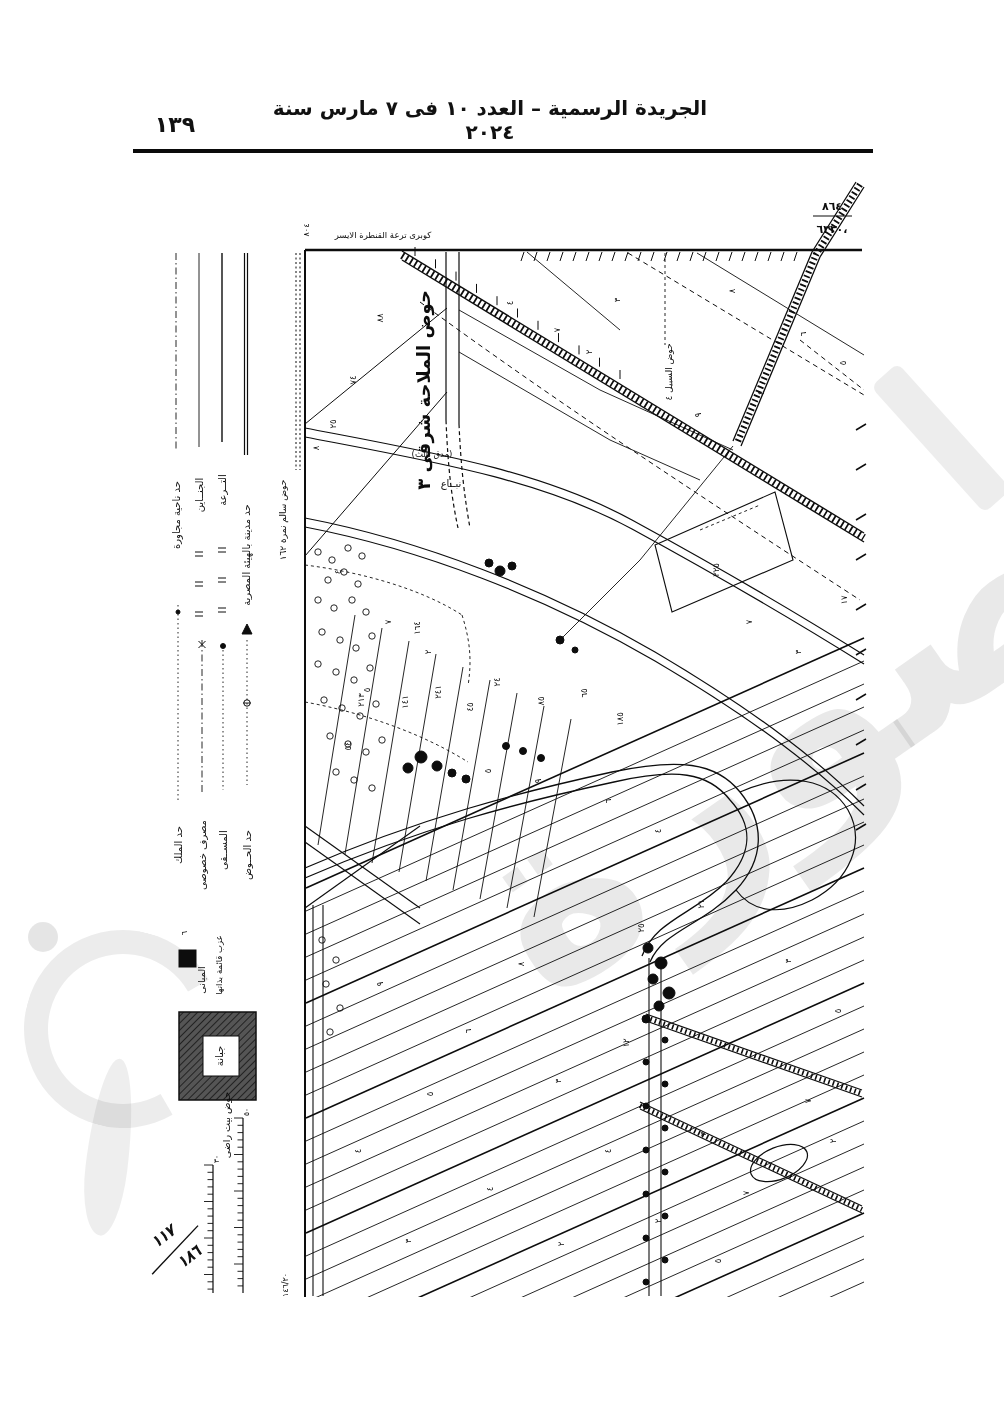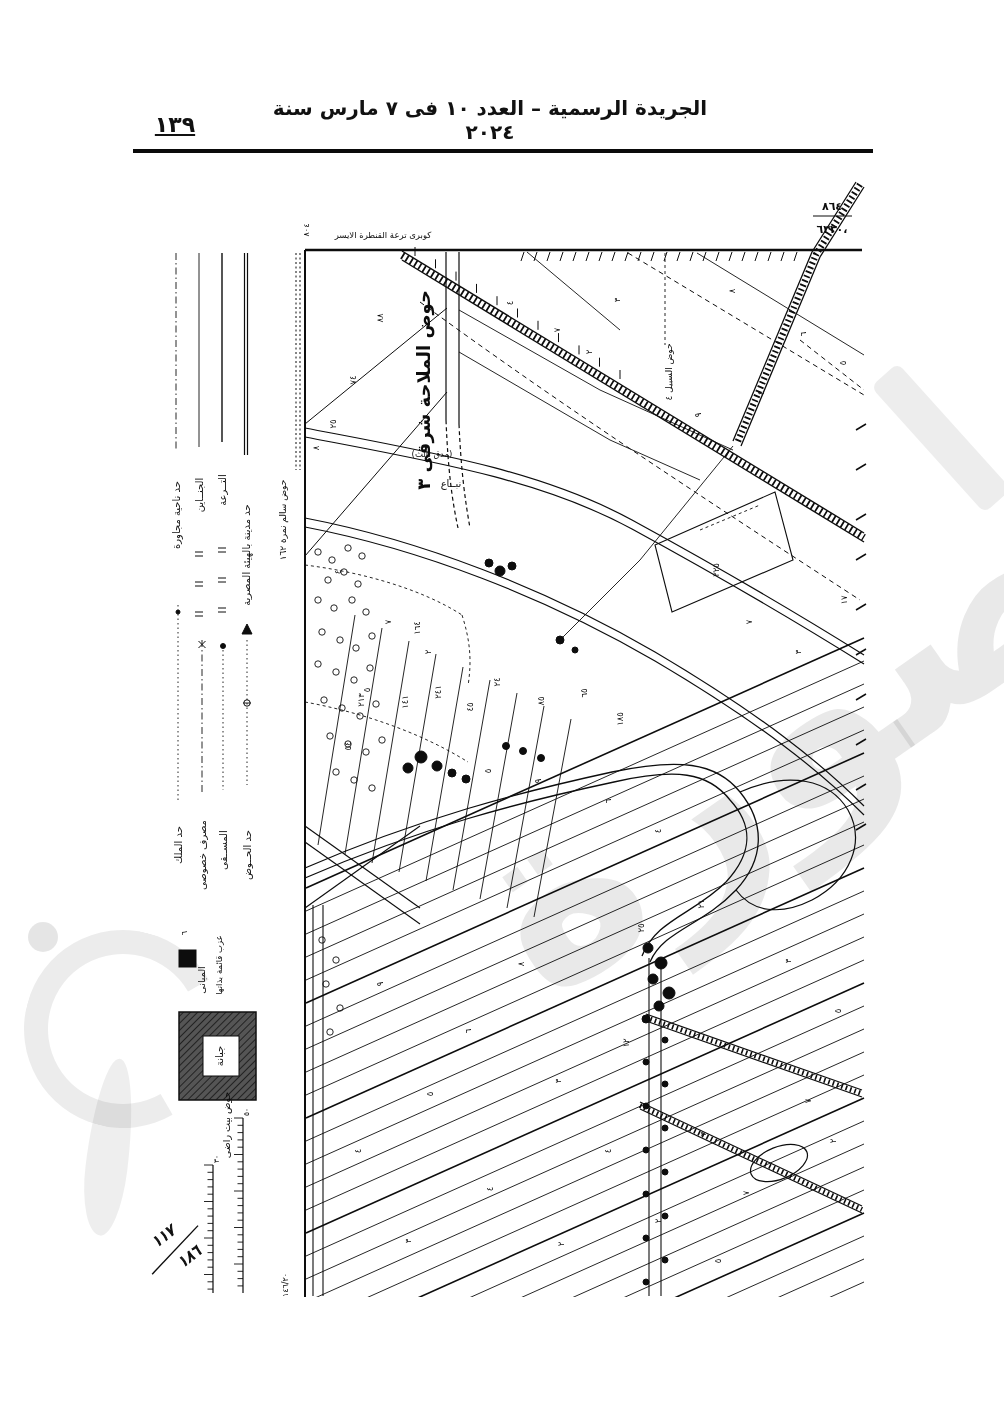--- a/index.html
+++ b/index.html
@@ -2,21 +2,21 @@
 <html lang="ar"><head>
 <meta charset="utf-8">
 <style>
   html,body{margin:0;padding:0;}
   body{
     width:1004px;height:1417px;position:relative;overflow:hidden;
     background:#ffffff;font-family:"DejaVu Sans",sans-serif;color:#111;
   }
   .hdr-num{
     position:absolute;top:112px;left:140px;width:70px;text-align:center;
-    font-size:22px;font-weight:bold;letter-spacing:1px;text-decoration:underline;
+    font-size:22px;font-weight:bold;letter-spacing:1px;
   }
   .hdr-title{
     position:absolute;top:96px;left:250px;width:480px;text-align:center;
     font-size:20px;font-weight:bold;direction:rtl;
   }
   .hdr-rule{
     position:absolute;top:149px;left:133px;width:740px;height:4px;background:#0a0a0a;
   }
   
   .wm{position:absolute;pointer-events:none;}

